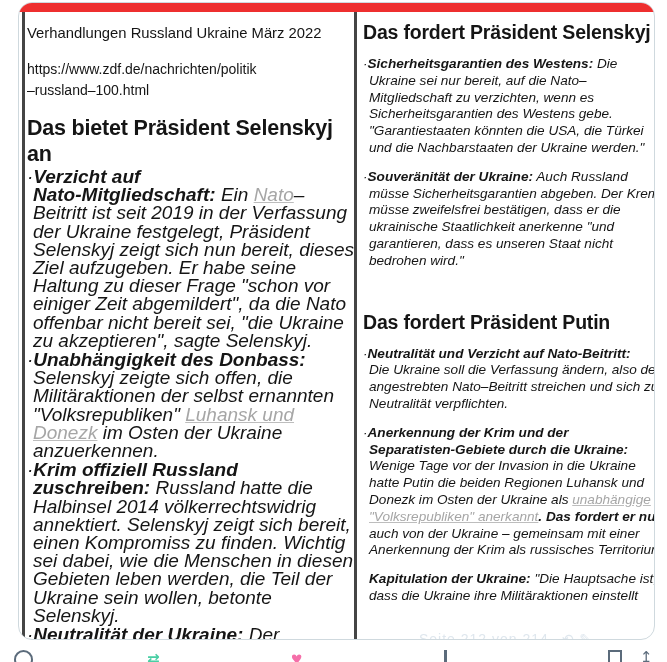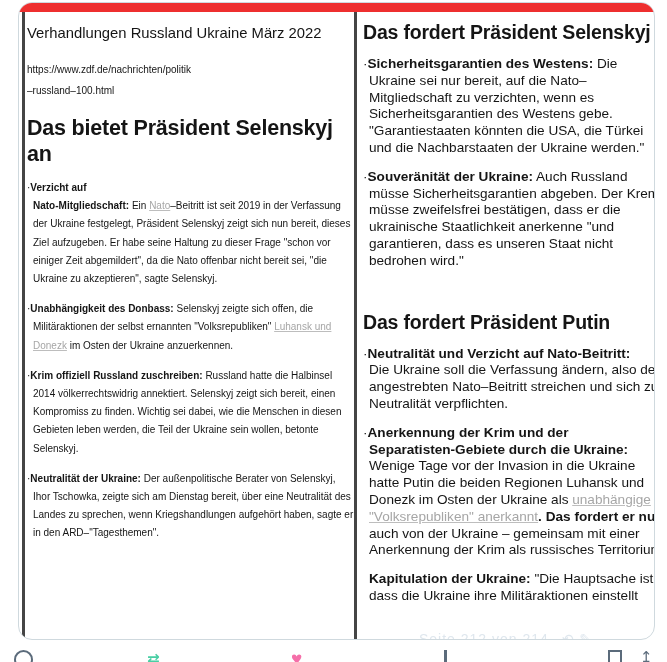--- a/index.html
+++ b/index.html
@@ -17,27 +17,27 @@
   }
   .red-bar{position:absolute;left:0;top:0;width:100%;height:9px;background:#ee2f2f;}
   .gutter{position:absolute;top:9px;bottom:0;width:3px;background:#454545;}
   .gutter.left{left:3px;}
   .gutter.mid{left:335px;}
   
   .col{position:absolute;box-sizing:border-box;}
   .col-left{left:8px;top:10px;width:328px;padding-top:4px;}
   .col-right{left:344px;top:10px;width:302px;padding-top:4px;}
   .doc-title{font-size:14.8px;line-height:19px;margin-top:7px;}
-  .doc-url{margin-top:16px;font-size:10px;line-height:21px;}
+  .doc-url{margin-top:16px;font-size:14px;line-height:21px;}
   .doc-heading{font-weight:bold;letter-spacing:-0.2px;}
   .col-left .doc-heading{font-size:21.5px;line-height:26px;margin-top:14px;}
   .col-right .doc-heading{font-size:19.5px;line-height:24px;margin-top:3px;}
   .doc-heading.gap-before{margin-top:40px;}
-  .doc-bullet{padding-left:6px;}
-  .col-left .doc-bullet{font-size:10px;line-height:18.2px;margin-top:12px;}
+  .doc-bullet{padding-left:6px;font-style:italic;}
+  .col-left .doc-bullet{font-size:19px;line-height:18.2px;margin-top:1px;}
   .col-right .doc-bullet{font-size:13.6px;line-height:16.8px;margin-top:12px;}
   .bullet-dot{margin-left:-6px;}
   b{font-weight:bold;}
   .seg-bold{font-weight:bold;}
   .inline-link{color:#a6a6a6;text-decoration:underline;text-decoration-color:#bdbdbd;cursor:pointer;}
   
   .page-indicator{
     position:absolute;left:400px;top:608px;width:230px;
     font-size:14px;color:#dfe7ee;letter-spacing:1px;white-space:nowrap;margin-top:20px;
   }

